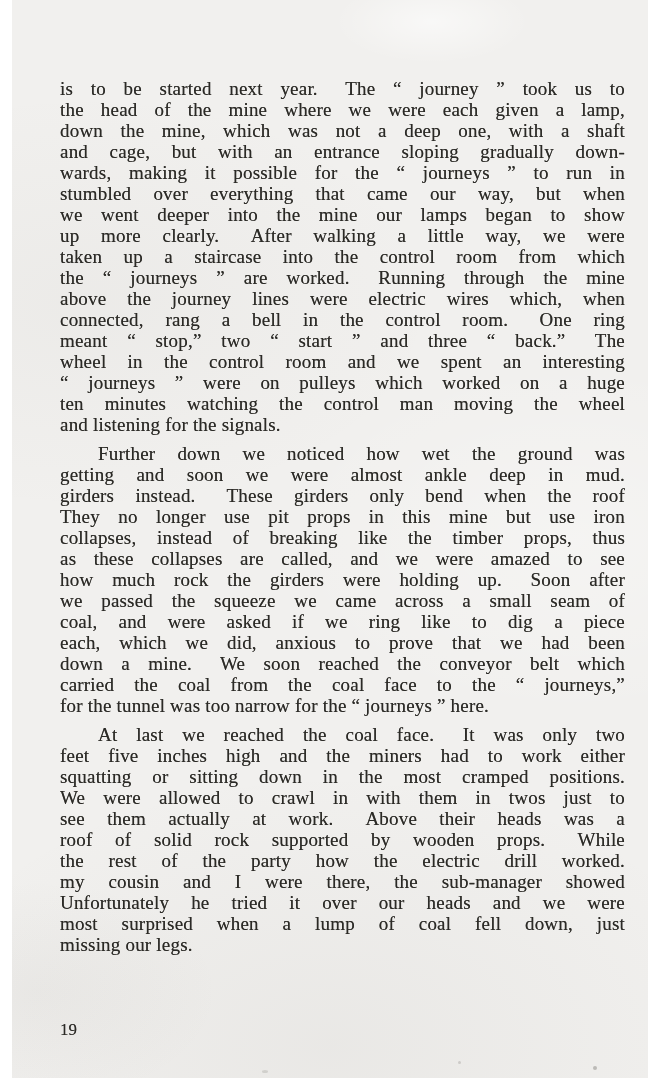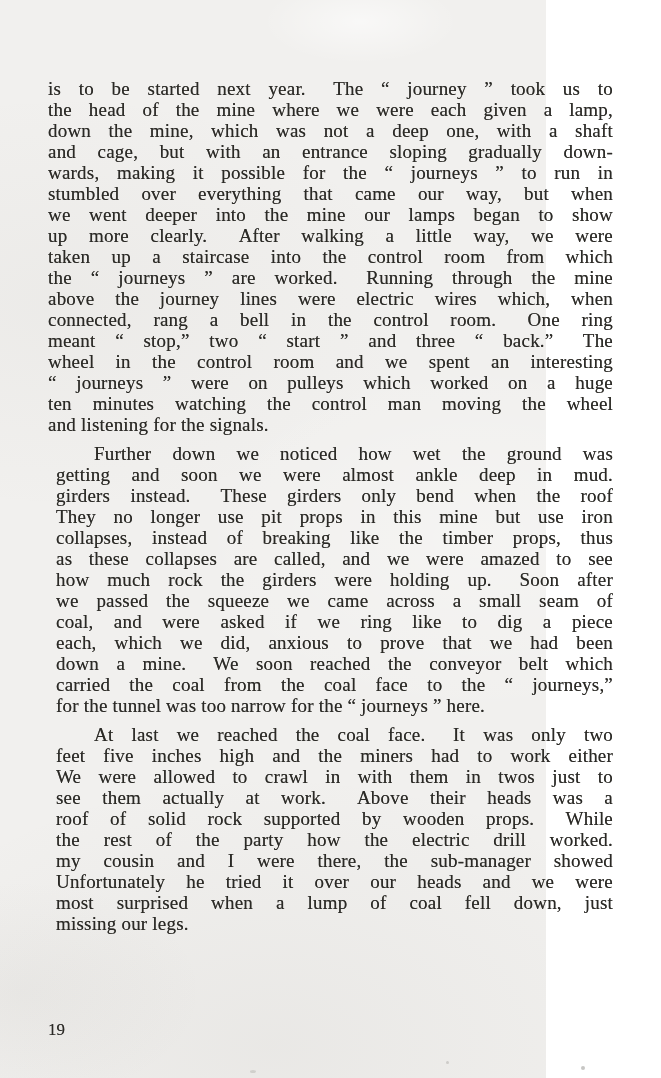--- a/index.html
+++ b/index.html
@@ -7,22 +7,22 @@
     padding: 0;
   }
   body {
     width: 661px;
     height: 1078px;
     overflow: hidden;
     font-family: "Liberation Serif", "DejaVu Serif", serif;
   }
   .page {
     position: absolute;
-    left: 0; top: 0;
-    width: 546px;
+    left: 12px; top: 0;
+    width: 636px;
     height: 1078px;
     background-color: var(--paper, #f1f0ee);
     background-image:
       radial-gradient(ellipse 140px 60px at 66% 2%, rgba(255,255,255,0.55), rgba(255,255,255,0) 70%),
       radial-gradient(ellipse 420px 260px at 88% 50%, rgba(255,255,255,0.28), rgba(255,255,255,0) 70%),
       radial-gradient(ellipse 500px 300px at 12% 28%, rgba(120,115,105,0.045), rgba(120,115,105,0) 70%),
       radial-gradient(ellipse 600px 380px at 50% 97%, rgba(110,105,95,0.06), rgba(110,105,95,0) 72%),
       radial-gradient(ellipse 260px 160px at 4% 92%, rgba(110,105,95,0.05), rgba(110,105,95,0) 70%);
   }
   .text-block {
@@ -31,21 +31,20 @@
     top: 78px;
     width: 565px;
     color: var(--ink, #2b2a26);
     font-size: 19px;
     line-height: 21px;
     letter-spacing: 0.2px;
     text-shadow: 0 0 0.5px rgba(43,42,38,0.65);
   }
   .paragraph + .paragraph {
     margin-top: 8px;
-    margin-left: 8px;
   }
   .line {
     text-align: justify;
     text-align-last: justify;
     white-space: normal;
   }
   .line.last {
     text-align-last: left;
   }
   .line.indent {
@@ -106,20 +105,21 @@
         <div class="line">we passed the squeeze we came across a small seam of</div>
         <div class="line">coal, and were asked if we ring like to dig a piece</div>
         <div class="line">each, which we did, anxious to prove that we had been</div>
         <div class="line">down a mine.  We soon reached the conveyor belt which</div>
         <div class="line">carried the coal from the coal face to the “ journeys,”</div>
         <div class="line last">for the tunnel was too narrow for the “ journeys ” here.</div>
       </div>
       <div class="paragraph">
         <div class="line indent">At last we reached the coal face.  It was only two</div>
         <div class="line">feet five inches high and the miners had to work either</div>
+        <div class="line">squatting or sitting down in the most cramped positions.</div>
         <div class="line">We were allowed to crawl in with them in twos just to</div>
         <div class="line">see them actually at work.  Above their heads was a</div>
         <div class="line">roof of solid rock supported by wooden props.  While</div>
         <div class="line">the rest of the party how the electric drill worked.</div>
         <div class="line">my cousin and I were there, the sub-manager showed</div>
         <div class="line">Unfortunately he tried it over our heads and we were</div>
         <div class="line">most surprised when a lump of coal fell down, just</div>
         <div class="line last">missing our legs.</div>
       </div>
     </div>

